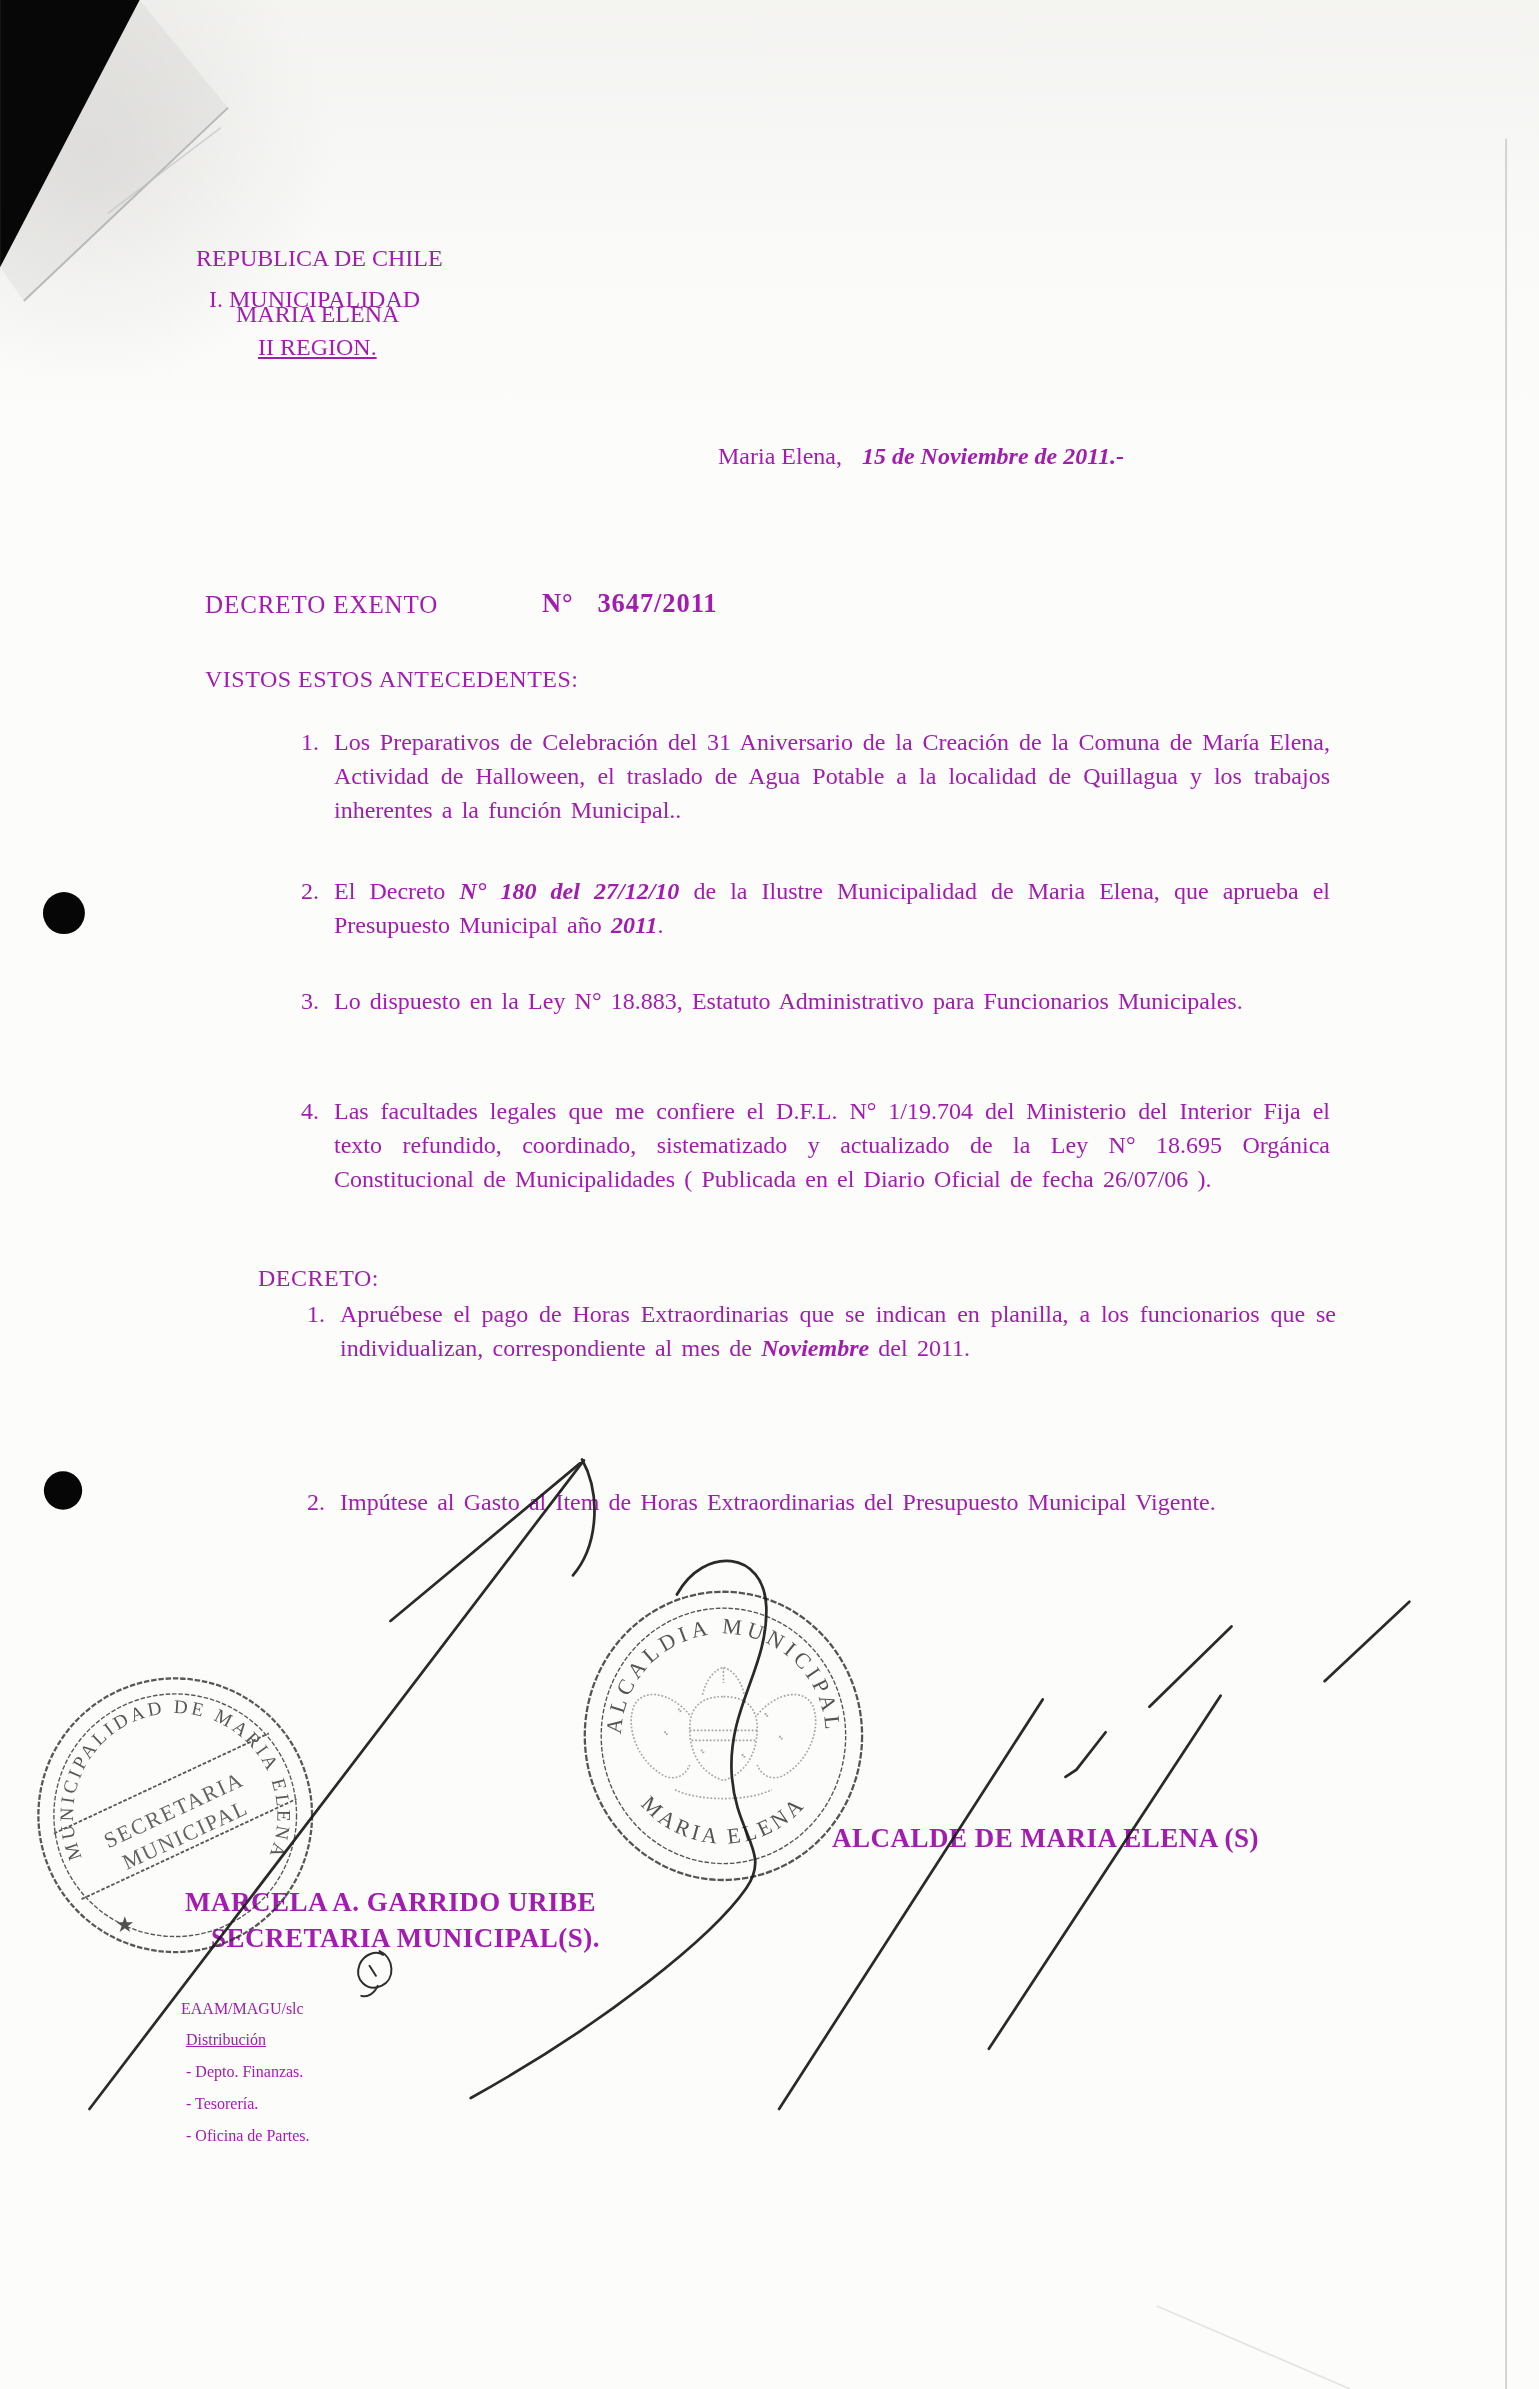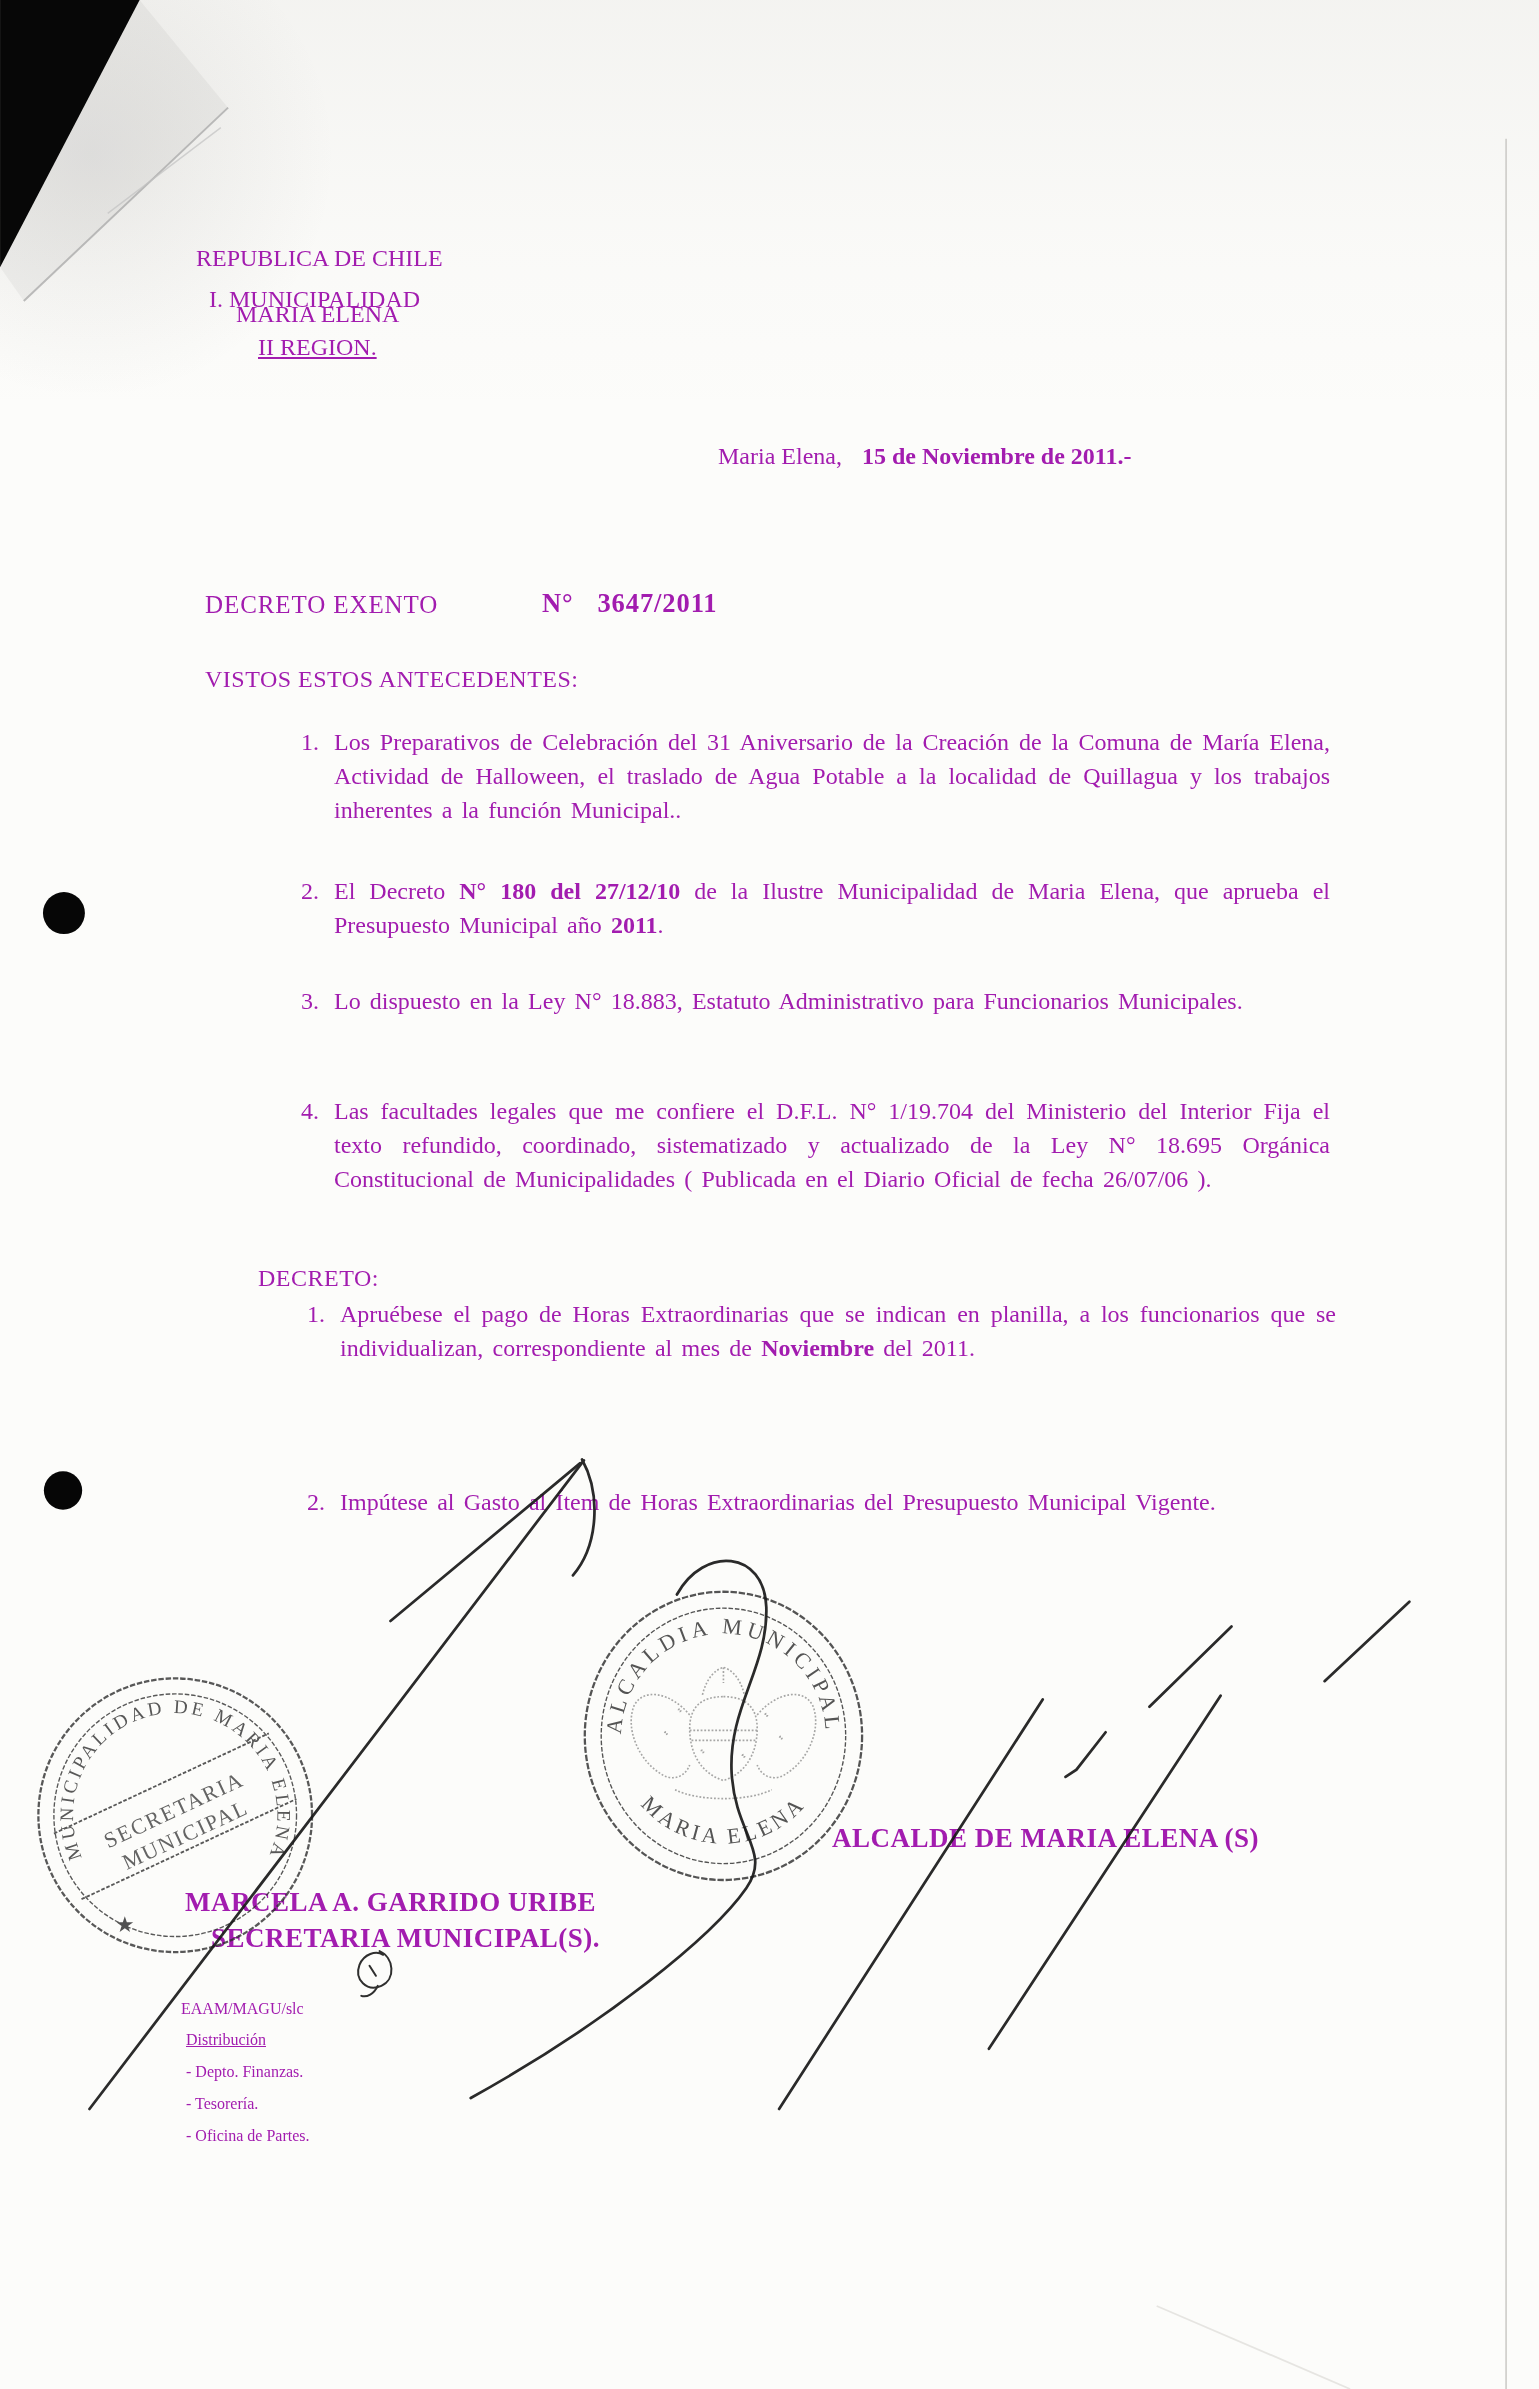--- a/index.html
+++ b/index.html
@@ -3,21 +3,21 @@
 <meta charset="utf-8">
 <style>
   html,body{margin:0;padding:0;background:#777;}
   .page{
     position:relative;width:1539px;height:2389px;margin:0 auto;
     background:#fcfcfa;overflow:hidden;
     font-family:"Liberation Serif","DejaVu Serif",serif;
     color:#a21caf;
   }
   .abs{position:absolute;}
-  .b{font-weight:bold;}
+  .b{font-weight:bold;font-style:italic;}
   .u{text-decoration:underline;}
   .scan-shade{position:absolute;left:0;top:0;width:100%;height:420px;pointer-events:none;
     background:linear-gradient(180deg, rgba(110,105,95,0.06), rgba(110,105,95,0.015) 60%, rgba(110,105,95,0) 100%);}
   .fold-shade{position:absolute;left:0;top:0;width:383px;height:392px;pointer-events:none;
     background:radial-gradient(circle at 91px 155px, rgba(90,85,80,0.10), rgba(90,85,80,0) 65%);}
   .hline{font-size:24px;white-space:nowrap;}
   .dateline{font-size:24px;white-space:nowrap;}
   .dateline .b{padding-left:20px;}
   .decree-label{font-size:25px;letter-spacing:0.9px;}
   .decree-no{font-size:26.5px;font-weight:bold;letter-spacing:0.9px;}

